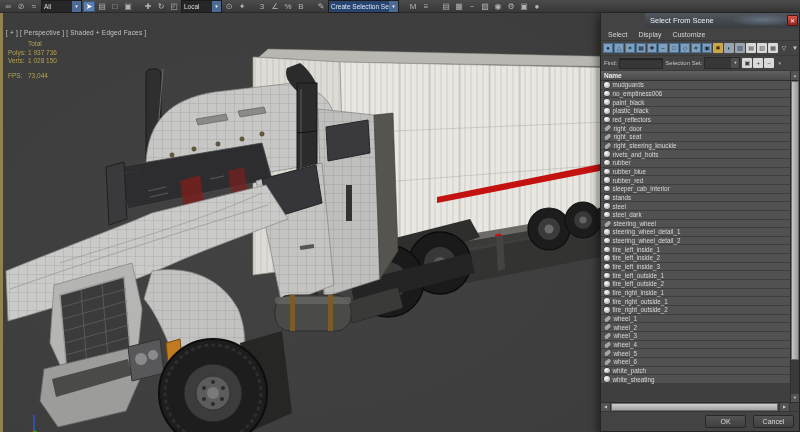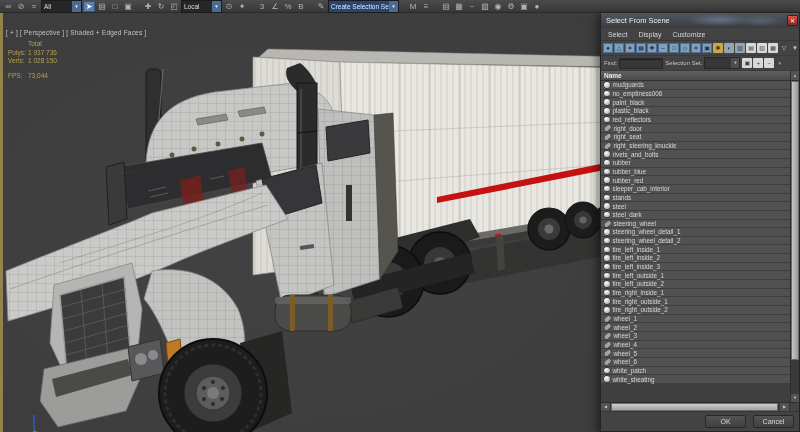--- a/index.html
+++ b/index.html
@@ -33,21 +33,21 @@
   #truck{position:absolute;left:0;top:0;}
 
   
   #dialog{position:absolute;left:600px;top:12px;width:200px;height:420px;background:#434343;
     border:1px solid #242424;box-sizing:border-box;display:flex;flex-direction:column;
     box-shadow:-3px 3px 8px rgba(0,0,0,.45);}
   #dlg-title{position:relative;flex:none;height:15px;
     background:radial-gradient(ellipse 46px 9px at 118px 7px,rgba(150,180,210,.38),transparent 70%),
                radial-gradient(ellipse 30px 8px at 160px 8px,rgba(150,180,210,.25),transparent 70%),
                linear-gradient(#50565e,#393d42);
-    color:#ececec;font-size:7.5px;line-height:15px;padding-left:5px;}
+    color:#ececec;font-size:7.5px;line-height:15px;padding-left:5px;margin-left:44px;}
   #dlg-close{position:absolute;right:1px;top:2px;width:11px;height:11px;
     background:linear-gradient(#d8564a,#8e2620);border:1px solid #55120c;border-radius:1px;
     color:#fff;font-size:6px;line-height:10px;text-align:center;box-sizing:border-box;}
   #dlg-menubar{flex:none;height:12px;display:flex;gap:11px;padding:0 7px;align-items:center;
     font-size:7px;color:#d6d6d6;border-bottom:1px solid #393939;}
   #dialog-toolbar{flex:none;height:14px;display:flex;align-items:center;gap:1px;padding:0 2px;
     border-bottom:1px solid #3a3a3a;}
   .dgi{flex:none;width:10px;height:10px;font-size:6px;line-height:10px;text-align:center;border-radius:1px;}
   .dgi.blue{background:#7da0c0;color:#16293c;box-shadow:inset 0 0 0 1px #4e6e8e;}
   .dgi.amber{background:#caa84a;color:#4a3408;}

